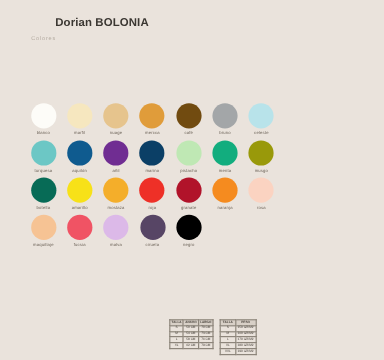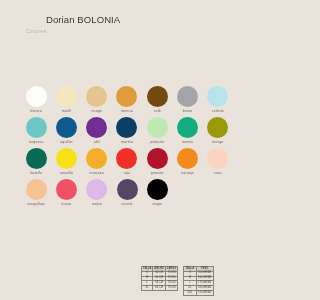--- a/index.html
+++ b/index.html
@@ -20,22 +20,22 @@
     position: absolute;
     left: 26px;
     top: 14px;
   }
   .brand {
     font-size: 9.5px;
     color: #3b3732;
     letter-spacing: 0.1px;
     white-space: nowrap;
   }
-  .brand .brand-light { font-weight: 400; padding-left: 20px; }
-  .brand .brand-bold  { font-weight: 400; }
+  .brand .brand-light { font-weight: 700; padding-left: 20px; }
+  .brand .brand-bold  { font-weight: 700; }
   .subtitle {
     margin-top: 4px;
     font-size: 4.6px;
     color: #b4aba1;
     letter-spacing: 0.7px;
   }
 
   
   .palette {
     position: absolute;

